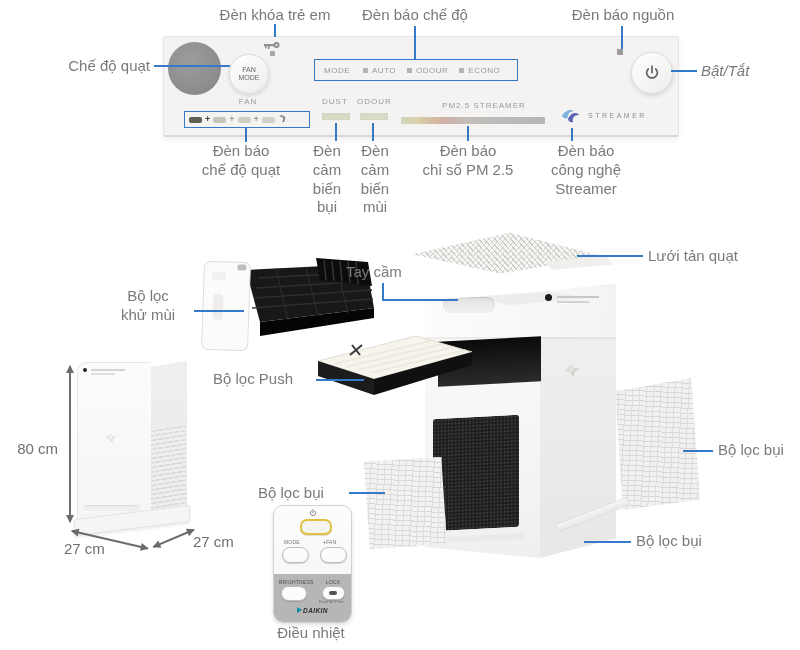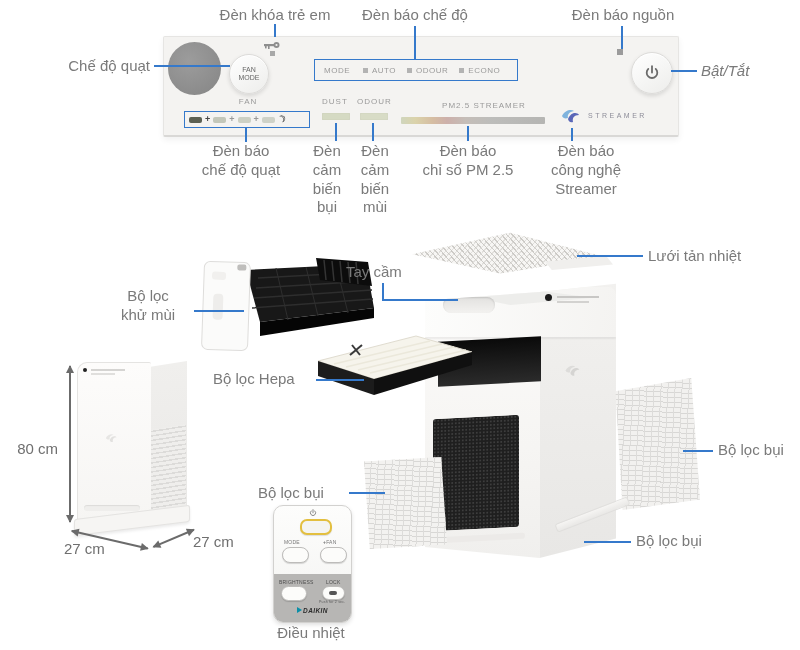--- a/index.html
+++ b/index.html
@@ -214,25 +214,25 @@
   <div class="a" style="left:612px;top:378px;width:88px;height:132px;
               clip-path:polygon(4% 10%, 90% 0%, 100% 92%, 12% 100%);
               background-color:#f2f1ef;
               background-image:repeating-linear-gradient(93deg, #dddcda 0 1px, transparent 1px 7px),
                                repeating-linear-gradient(3deg, #d8d7d5 0 1px, transparent 1px 5px);
               filter:drop-shadow(0 2px 2px rgba(0,0,0,.08));"></div>
 
   <div class="a" style="left:556px;top:524px;width:76px;height:7px;transform:rotate(-21deg);transform-origin:left center;
               background:linear-gradient(#f6f5f3,#e9e8e6);border:1px solid #e0dfdd;border-radius:3px;"></div>
 
-  <div class="co" style="left:648px;top:247px;width:120px;">Lưới tản nhiệt</div>
+  <div class="co" style="left:648px;top:247px;width:120px;">Lưới tản quạt</div>
   <div class="co" style="left:346px;top:263px;width:76px;">Tay cầm</div>
   <div class="co ctr" style="left:105px;top:287px;width:86px;">Bộ lọc
 khử mùi</div>
-  <div class="co" style="left:213px;top:370px;width:100px;">Bộ lọc Hepa</div>
+  <div class="co" style="left:213px;top:370px;width:100px;">Bộ lọc Push</div>
   <div class="co" style="left:258px;top:484px;width:88px;">Bộ lọc bụi</div>
   <div class="co" style="left:718px;top:441px;width:80px;">Bộ lọc bụi</div>
   <div class="co" style="left:636px;top:532px;width:88px;">Bộ lọc bụi</div>
   <div class="co ctr" style="left:263px;top:624px;width:96px;">Điều nhiệt</div>
 
   <div class="clh" style="left:577px;top:255px;width:66px;"></div>
   <div class="clv" style="left:382px;top:283px;height:18px;"></div>
   <div class="clh" style="left:382px;top:299px;width:76px;"></div>
   <div class="clh" style="left:194px;top:310px;width:50px;"></div>
   <div class="clh" style="left:316px;top:379px;width:48px;"></div>

